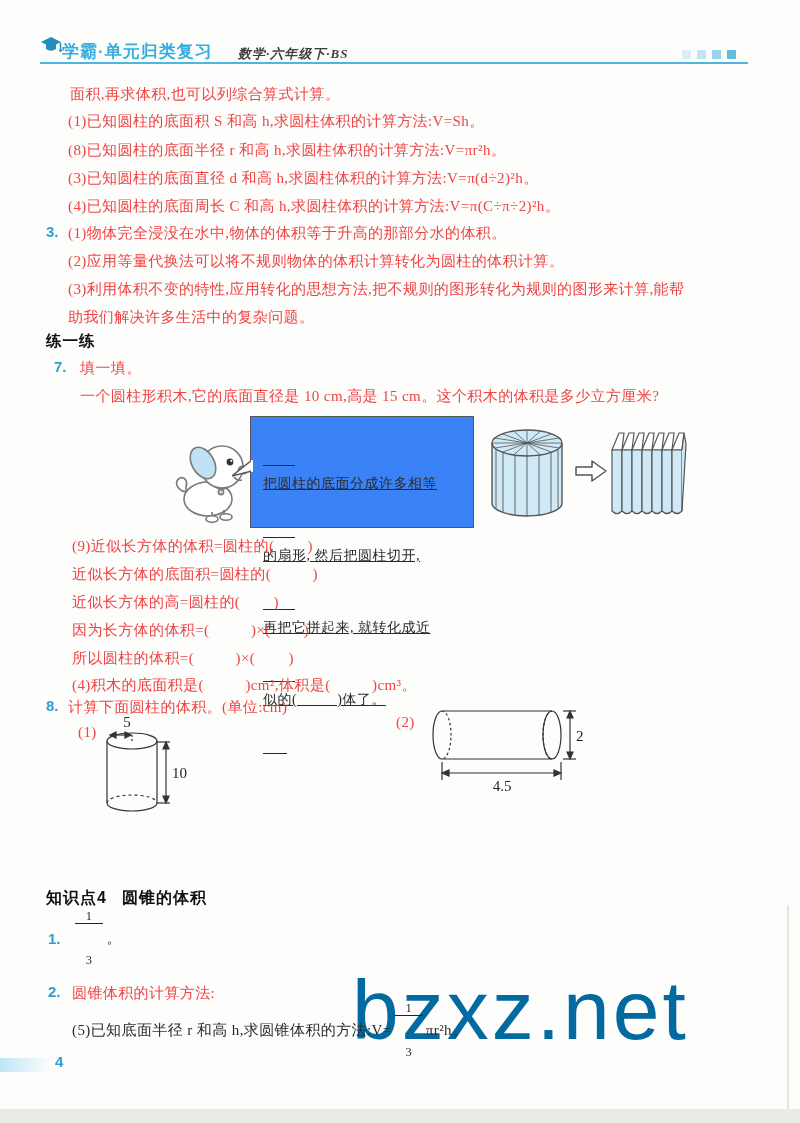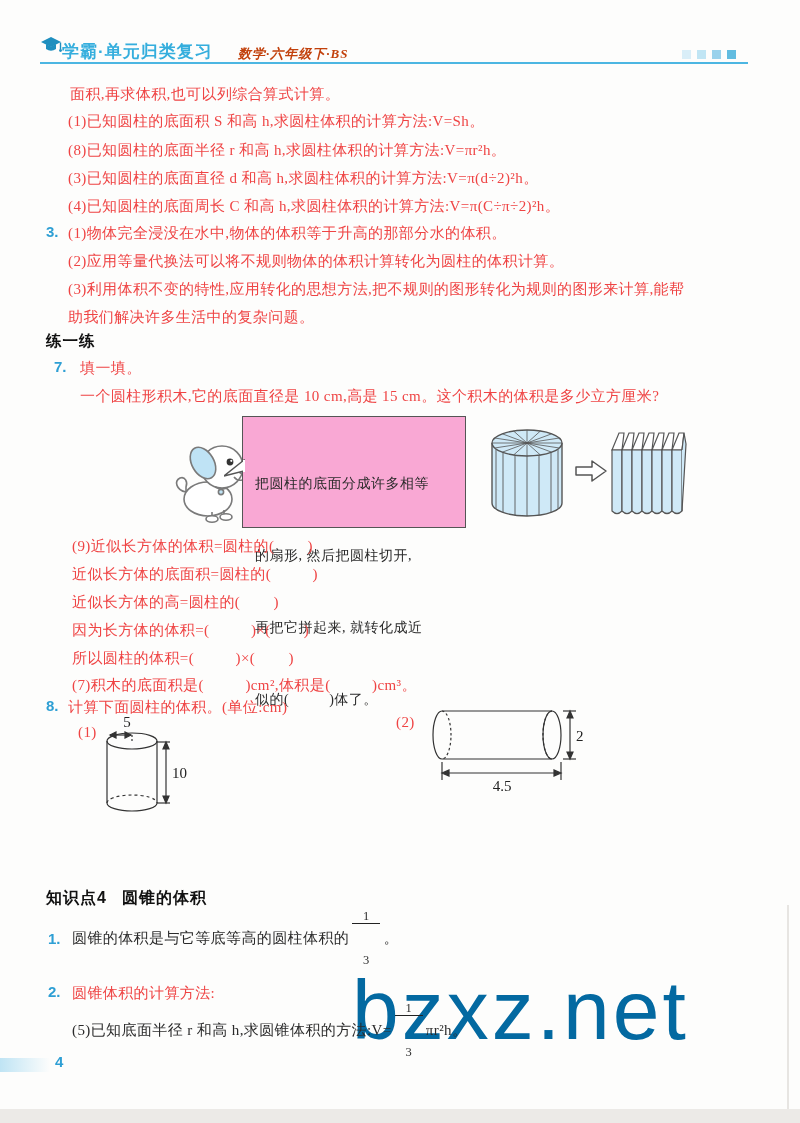--- a/index.html
+++ b/index.html
@@ -6,26 +6,26 @@
   .page{position:relative;width:800px;height:1123px;background:#fdfdfc;overflow:hidden;
         font-family:"Liberation Serif",serif;color:#2b2b2b;}
   .abs{position:absolute;}
   .line{position:absolute;font-size:15px;line-height:20px;white-space:pre-wrap;letter-spacing:0.4px;color:#ef4444;}
   .marker{position:absolute;font-family:"Liberation Sans",sans-serif;font-weight:bold;font-size:15px;color:#2e9fd4;}
   .heading{position:absolute;font-family:"Liberation Sans",sans-serif;font-weight:bold;font-size:16px;color:#111;letter-spacing:1px;}
   
   .brand{position:absolute;left:62px;top:40px;font-family:"Liberation Sans",sans-serif;
          font-weight:bold;font-size:17px;color:#35aedd;letter-spacing:1px;}
   .subtitle{position:absolute;left:238px;top:45px;font-family:"Liberation Serif",serif;
-            font-style:italic;font-weight:bold;font-size:13px;color:#c2410c;letter-spacing:1px;}
+            font-style:italic;font-weight:bold;font-size:13px;color:#404040;letter-spacing:1px;}
   .header-rule{position:absolute;left:40px;top:62px;width:708px;height:2px;background:#4cb6e2;}
   .sq{position:absolute;top:50px;width:9px;height:9px;}
   
-  .bubble{position:absolute;left:242px;top:416px;width:222px;height:110px;background:#f9a8d4;
-          border:1.5px solid #555;}
+  .bubble{position:absolute;left:250px;top:416px;width:222px;height:110px;background:#3b82f6;
+          border:1.5px solid #555;text-decoration:underline;}
   .bubble-text{padding:7px 12px;font-size:14px;line-height:24px;white-space:pre-wrap;letter-spacing:0.5px;}
   .bubble-tail{position:absolute;left:-19px;top:42px;}
   
   .frac{display:inline-block;vertical-align:middle;text-align:center;font-size:12.5px;line-height:1.15;margin:0 3px;}
   .frac .fn{display:block;padding:0 3px;border-bottom:1px solid #222;}
   .frac .fd{display:block;padding:0 3px;}
   .fracline{position:absolute;font-size:15px;letter-spacing:0.4px;white-space:pre-wrap;display:flex;align-items:center;}
   
   .watermark{position:absolute;left:352px;top:962px;font-family:"Liberation Sans",sans-serif;
              font-weight:normal;font-size:84px;color:#0369a1;letter-spacing:3px;z-index:0;}
@@ -167,21 +167,21 @@
         <path d="M64,26 L64,87 Q69,92 74,87 L74,26 Z"></path>
       </g>
       <path d="M74,26 L76,9 L78,20 L74,87" fill="#cfe9f7" stroke="#555" stroke-width="1.2"></path>
     </svg>
 
     <div class="line" style="left:72px;top:536px;">(9)近似长方体的体积=圆柱的(        )</div>
     <div class="line" style="left:72px;top:564px;">近似长方体的底面积=圆柱的(          )</div>
     <div class="line" style="left:72px;top:592px;">近似长方体的高=圆柱的(        )</div>
     <div class="line" style="left:72px;top:620px;">因为长方体的体积=(          )×(        )</div>
     <div class="line" style="left:72px;top:648px;">所以圆柱的体积=(          )×(        )</div>
-    <div class="line" style="left:72px;top:675px;">(7)积木的底面积是(          )cm²,体积是(          )cm³。</div>
+    <div class="line" style="left:72px;top:675px;">(4)积木的底面积是(          )cm²,体积是(          )cm³。</div>
 
     <div class="marker" style="left:46px;top:697px;">8.</div>
     <div class="line" style="left:68px;top:697px;">计算下面圆柱的体积。(单位:cm)</div>
 
     <div class="line" style="left:78px;top:722px;">(1)</div>
     <svg class="abs" style="left:100px;top:714px;" width="96" height="104" viewBox="0 0 96 104">
       <text x="27" y="13" font-size="15" text-anchor="middle">5</text>
       <g stroke="#333" stroke-width="1.2" fill="none">
         <line x1="10" y1="21" x2="31" y2="21"></line>
         <polygon points="10,21 16,18 16,24" fill="#333"></polygon>
@@ -223,21 +223,20 @@
       </g>
       <text x="152" y="39" font-size="15">2</text>
       <text x="78" y="89" font-size="15" text-anchor="middle">4.5</text>
     </svg>
 
     <div class="heading" style="left:46px;top:888px;">知识点4</div>
     <div class="heading" style="left:122px;top:888px;">圆锥的体积</div>
 
     <div class="marker" style="left:48px;top:930px;">1.</div>
     <div class="fracline" style="left:72px;top:918px;height:40px;">
-      <span>圆锥的体积是与它等底等高的圆柱体积的</span>
       <span class="frac">
         <span class="fn">1</span>
         <span class="fd">3</span>
       </span>
       <span>。</span>
     </div>
 
     <div class="marker" style="left:48px;top:983px;">2.</div>
     <div class="line" style="left:72px;top:983px;text-align:center;">圆锥体积的计算方法:</div>
 

